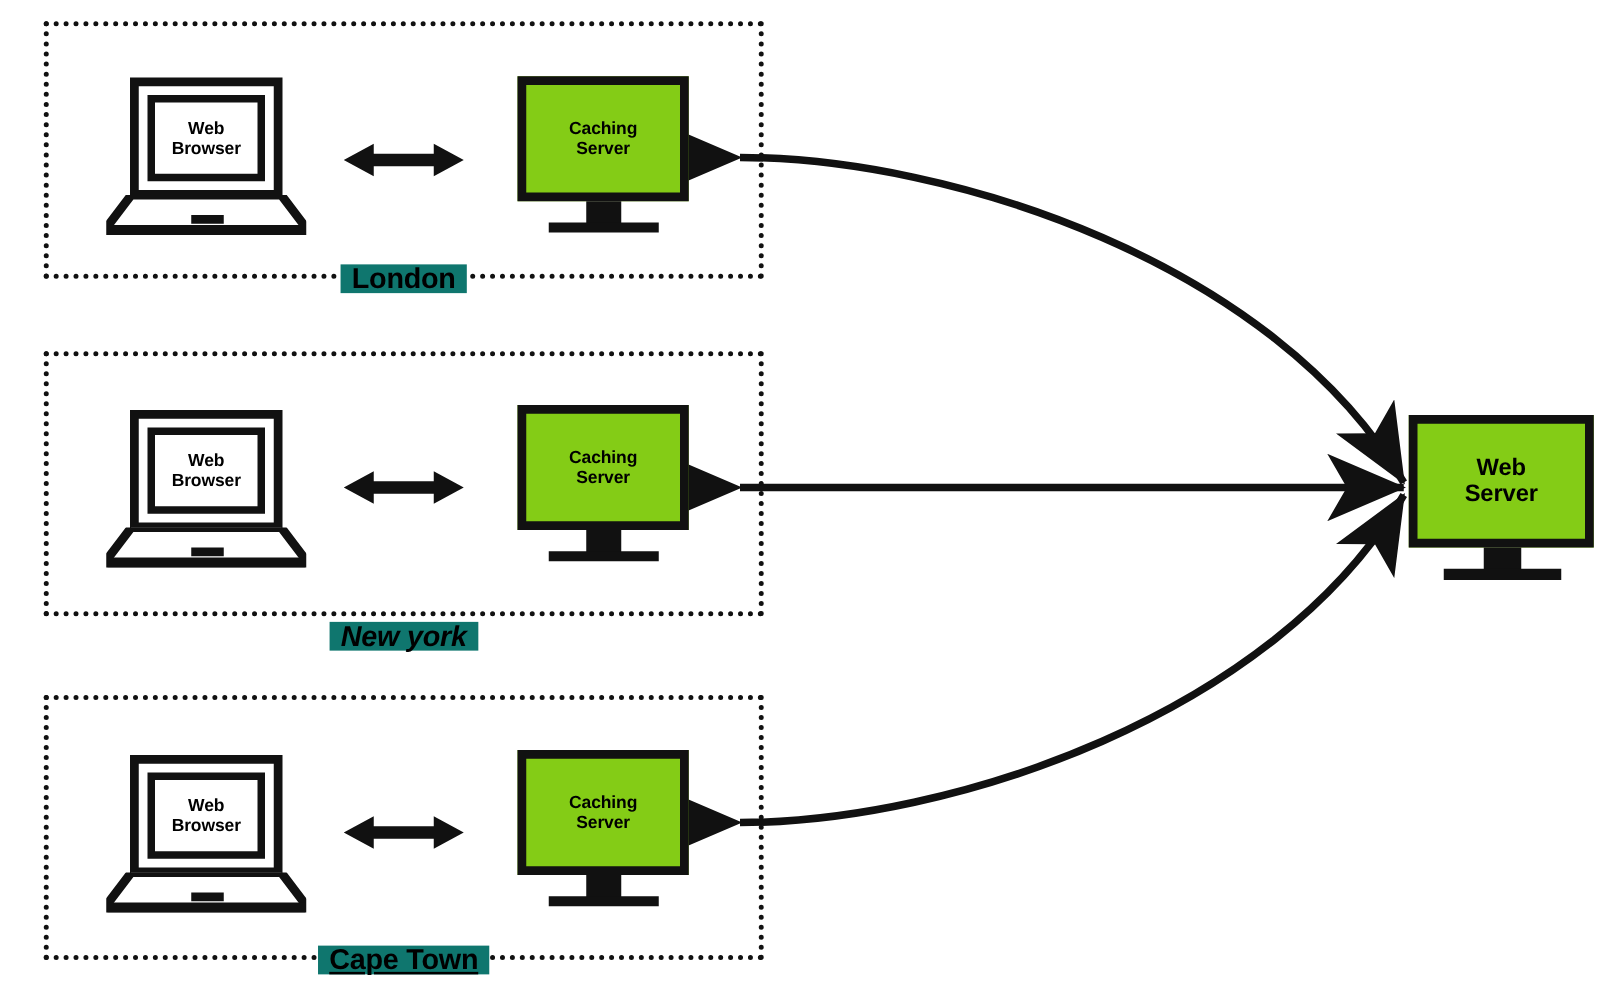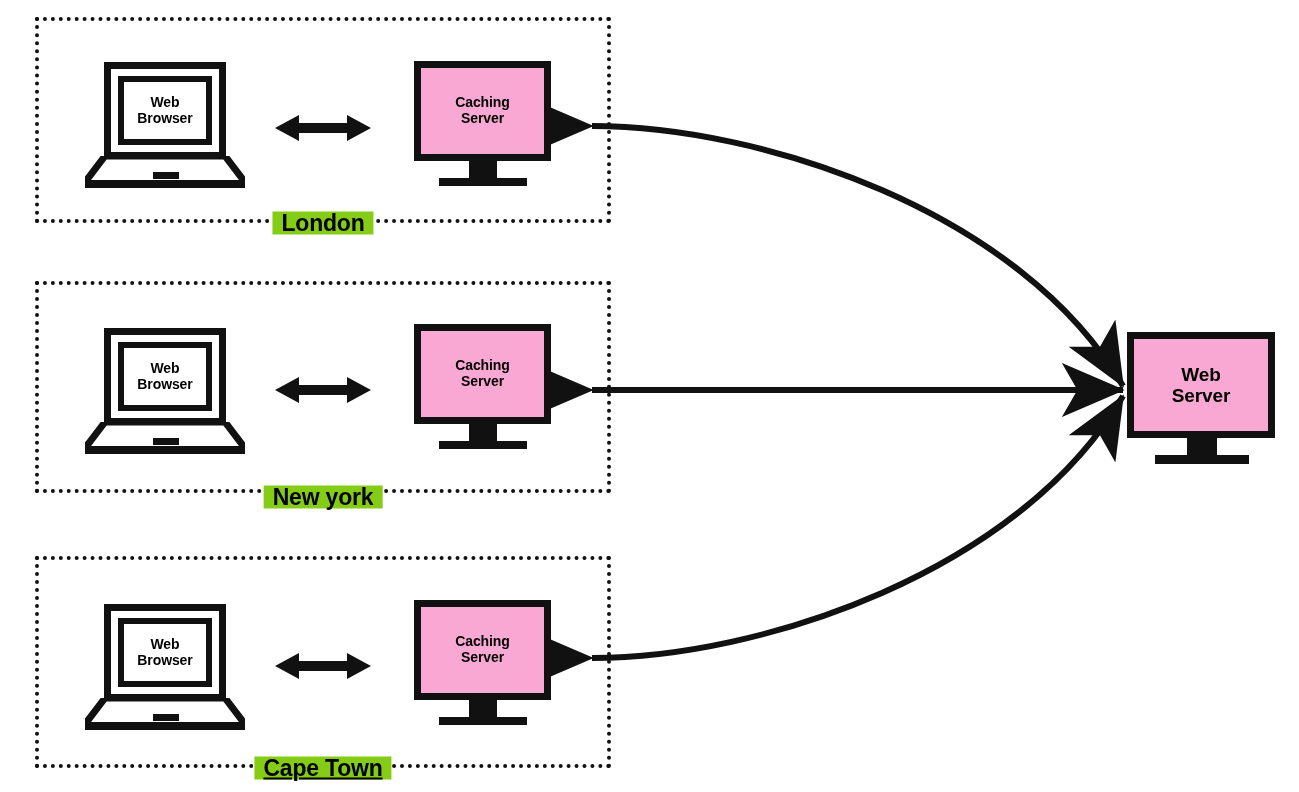--- a/index.html
+++ b/index.html
@@ -38,21 +38,21 @@
     top: 0;
     width: 100%;
     height: 100%;
     box-sizing: border-box;
     border: 4px dotted #111111;
   }
   .region-label {
     position: absolute;
     left: 50%;
     transform: translate(-50%, -50%);
-    background: #84cc16;
+    background: #0f766e;
     padding: 0 9px;
     font-size: 23px;
     font-weight: bold;
     color: #000000;
     letter-spacing: -0.2px;
     white-space: nowrap;
     line-height: 1;
   }
 
   
@@ -112,21 +112,21 @@
   
   .monitor {
     position: absolute;
   }
   .monitor-frame {
     position: absolute;
     left: 0;
     top: 0;
     box-sizing: border-box;
     border: 7px solid #111111;
-    background: #f9a8d4;
+    background: #84cc16;
     display: flex;
     align-items: center;
     justify-content: center;
   }
   .monitor-neck {
     position: absolute;
     background: #111111;
   }
   .monitor-foot {
     position: absolute;
@@ -233,21 +233,21 @@
       <div class="monitor-frame" style="width:137px; height:100px;">
         <div class="screen-text">
           <div>Caching</div>
           <div>Server</div>
         </div>
       </div>
       <div class="monitor-neck" style="left:55px; top:100px; width:28px; height:20px;"></div>
       <div class="monitor-foot" style="left:25px; top:117px; width:88px; height:8px;"></div>
     </div>
 
-    <div class="region-label" style="top:216px;">New york</div>
+    <div class="region-label" style="top:228px;font-style:italic;">New york</div>
   </div>
 
   <div class="region" style="left:35px; top:556px; width:576px; height:212px;">
     <div class="region-border"></div>
 
     <div class="laptop" style="left:50px; top:48px;">
       <div class="laptop-lid">
         <div class="laptop-screen">
           <div class="screen-text">
             <div>Web</div>

